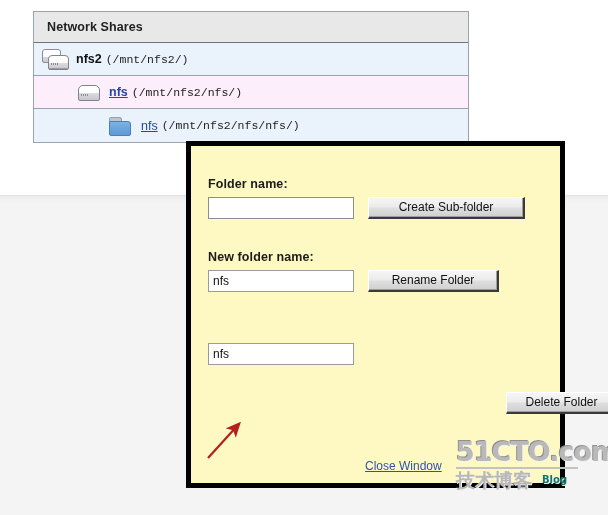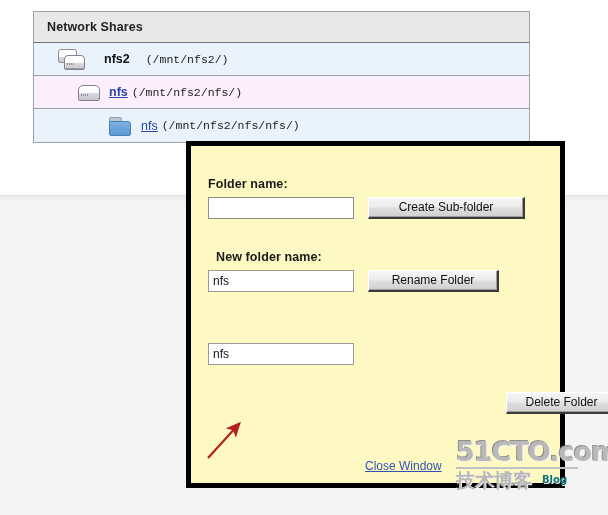--- a/index.html
+++ b/index.html
@@ -45,21 +45,21 @@
     width: 608px;
     height: 6px;
     background: linear-gradient(to bottom, #ececec, #f4f4f4);
   }
 
   
   #tree-panel {
     position: absolute;
     left: 33px;
     top: 11px;
-    width: 497px;
+    width: 436px;
     border: 1px solid #9aa2ab;
     box-sizing: border-box;
     background: #ffffff;
   }
   .tree-header {
     height: 31px;
     line-height: 31px;
     background: #e8e8e8;
     border-bottom: 1px solid #6c7480;
     padding-left: 13px;
@@ -74,21 +74,21 @@
     border-bottom: 1px solid #9aa2ab;
     display: flex;
     align-items: center;
     box-sizing: border-box;
     font-size: 12px;
   }
   .tree-row.row-blue  { background: #eaf3fc; }
   .tree-row.row-pink  { background: #fceefa; }
   .tree-row:last-child { border-bottom: none; }
 
-  .tree-indent-0 { padding-left: 24px; gap: 12px; }
+  .tree-indent-0 { padding-left: 8px; }
   .tree-indent-1 { padding-left: 41px; }
   .tree-indent-2 { padding-left: 73px; }
 
   .ico {
     width: 28px;
     height: 24px;
     position: relative;
     flex: none;
     margin-right: 6px;
   }
@@ -339,21 +339,21 @@
 
 </div>
 
 <div id="dialog">
   <div class="dlg-inner">
 
     <div class="field-label" style="left:17px; top:31px;">Folder name:</div>
     <input class="txtbox focused" style="left: 17px; top: 51px;" type="text" value="">
     <div class="btn" style="left:177px; top:51px; width:157px;">Create Sub-folder</div>
 
-    <div class="field-label" style="left:17px; top:104px;margin-left:8px;">New folder name:</div>
+    <div class="field-label" style="left:17px; top:104px;">New folder name:</div>
     <input class="txtbox" style="left: 17px; top: 124px;" type="text" value="nfs">
     <div class="btn" style="left:177px; top:124px; width:131px;">Rename Folder</div>
 
     <input class="txtbox" style="left: 17px; top: 197px;" type="text" value="nfs">
 
     <div class="btn" style="left:315px; top:246px; width:112px;">Delete Folder</div>
 
     <div class="close-link" style="left:174px; top:313px;">Close Window</div>
 
   </div>

